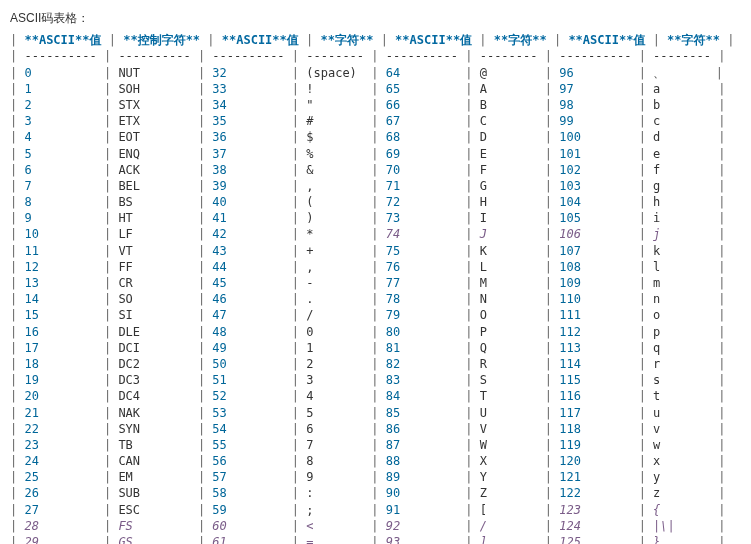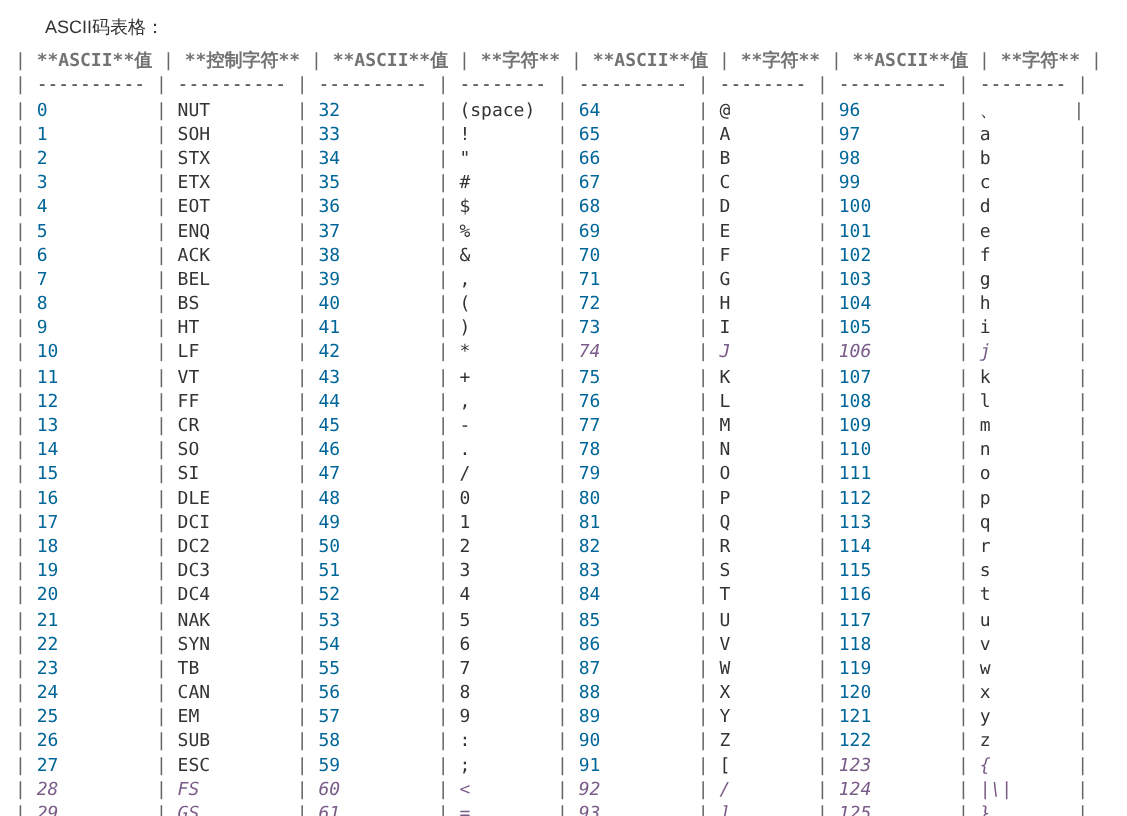--- a/index.html
+++ b/index.html
@@ -8,28 +8,27 @@
     font-size: 12px;
     color: #333;
     margin: 10px;
     line-height: 1.35;
   }
   .title {
     color: #333;
     margin-bottom: 6px;
     font-family: Arial, sans-serif;
     font-size: 12px;
-    margin-left: 20px;
   }
   pre {
     margin: 0;
     white-space: pre;
   }
   .pipe { color: #666; }
-  .hdr  { color: #737373; font-weight: bold; }
+  .hdr  { color: #0369a1; font-weight: bold; }
   .dash { color: #333; }
   .num  { color: #006699; }
   .key  { color: #333; }
   .ital { color: #7a5c88; font-style: italic; text-align: center; }
 </style>
 </head>
 <body>
 
 <div class="title">ASCII码表格：</div>
 <pre id="table"><span class="pipe">|</span><span class="hdr"> **ASCII**值 </span><span class="pipe">|</span><span class="hdr"> **控制字符** </span><span class="pipe">|</span><span class="hdr"> **ASCII**值 </span><span class="pipe">|</span><span class="hdr"> **字符** </span><span class="pipe">|</span><span class="hdr"> **ASCII**值 </span><span class="pipe">|</span><span class="hdr"> **字符** </span><span class="pipe">|</span><span class="hdr"> **ASCII**值 </span><span class="pipe">|</span><span class="hdr"> **字符** </span><span class="pipe">|</span>

